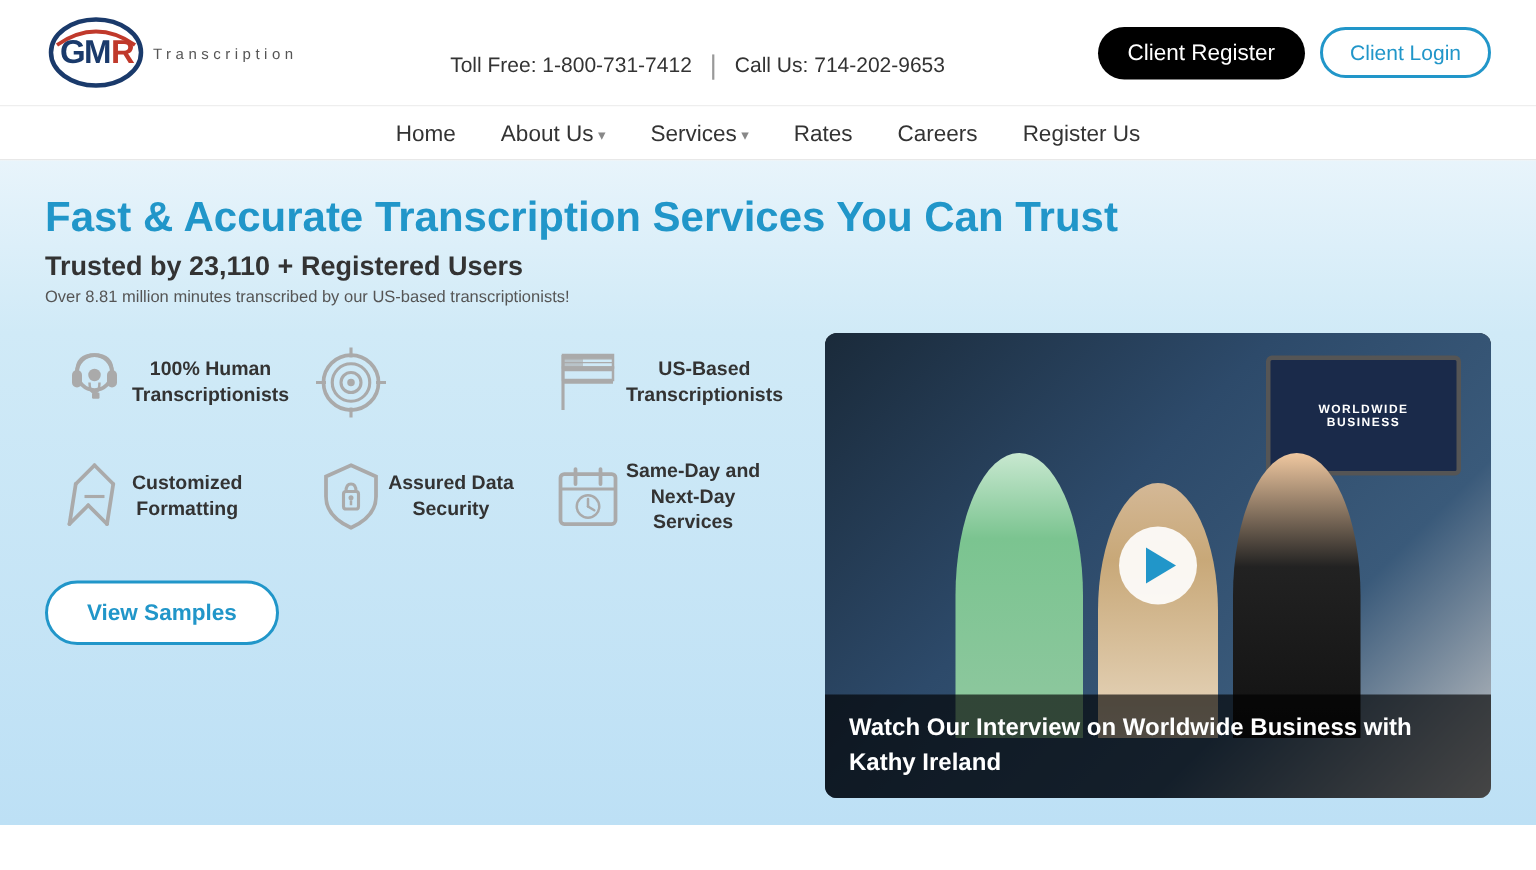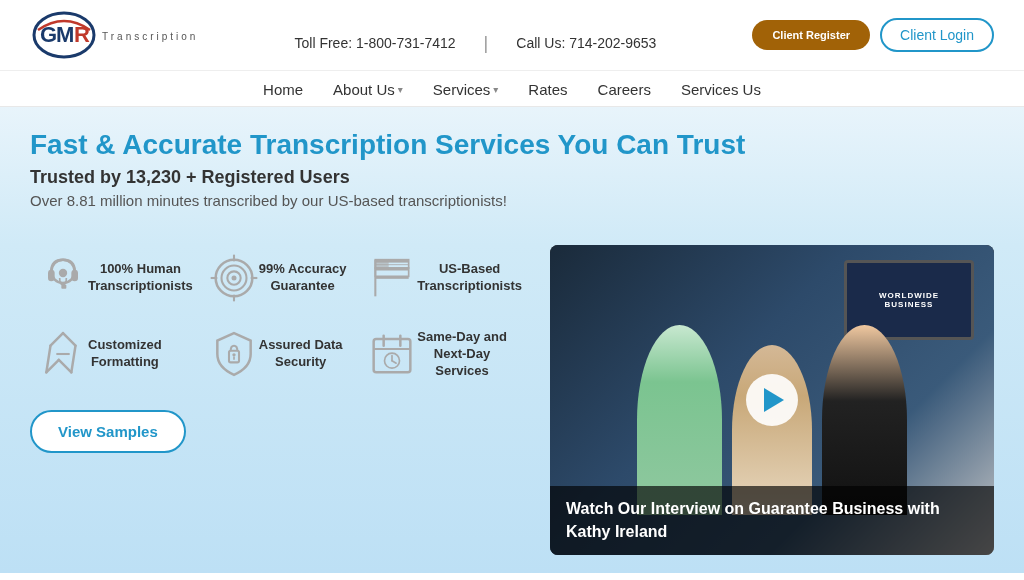--- a/index.html
+++ b/index.html
@@ -18,38 +18,38 @@
       display: flex;
       align-items: center;
     }
     .logo-block { display: flex; flex-direction: column; margin-left: 4px; }
 
     .header-contact {
       font-size: 14px;
       color: #333;
       display: flex;
       align-items: center;
-      gap: 28px;
+      gap: 12px;
       margin-top: 16px;
     }
     .header-contact .divider { color: #999; font-size: 18px; }
 
     .header-buttons {
       display: flex;
       gap: 10px;
       align-items: center;
     }
     .btn-client-register {
-      background: #a16207;
+      background: #000000;
       color: #fff;
       border: none;
       border-radius: 25px;
       padding: 9px 20px;
-      font-size: 11px;
-      font-weight: bold;
+      font-size: 15px;
+      font-weight: normal;
       cursor: pointer;
     }
     .btn-client-login {
       background: #fff;
       color: #2196c9;
       border: 2px solid #2196c9;
       border-radius: 25px;
       padding: 7px 18px;
       font-size: 14px;
       font-weight: normal;
@@ -93,24 +93,23 @@
       margin-bottom: 6px;
     }
     .hero-sub1 {
       font-size: 18px;
       font-weight: bold;
       color: #333;
       text-align: center;
       margin-bottom: 4px;
     }
     .hero-sub2 {
-      font-size: 15px;
+      font-size: 11px;
       color: #555;
       text-align: center;
-      margin-bottom: 18px;
     }
 
     
     .main-content {
       display: flex;
       gap: 0;
       background: linear-gradient(to bottom, #d0eaf7, #bde0f5);
       padding: 0 30px 18px 30px;
     }
 
@@ -312,27 +311,27 @@
     <span>Services</span>
     <span class="nav-chevron">▾</span>
   </a>
   <a class="nav-item">
     <span>Rates</span>
   </a>
   <a class="nav-item">
     <span>Careers</span>
   </a>
   <a class="nav-item">
-    <span>Services Us</span>
+    <span>Register Us</span>
   </a>
 </nav>
 
 <div class="hero-section">
   <h1 class="hero-headline">Fast &amp; Accurate Transcription Services You Can Trust</h1>
-  <p class="hero-sub1">Trusted by 13,230 + Registered Users</p>
+  <p class="hero-sub1">Trusted by 23,110 + Registered Users</p>
   <p class="hero-sub2">Over 8.81 million minutes transcribed by our US-based transcriptionists!</p>
 </div>
 
 <div class="main-content">
 
   <div class="features-area">
     <div class="features-grid">
 
       <div class="feature-item">
         <svg class="icon-svg" viewBox="0 0 60 60">
@@ -351,21 +350,20 @@
         <svg class="icon-svg" viewBox="0 0 60 60">
           <circle cx="30" cy="30" r="22" fill="none" stroke="#aaa" stroke-width="3"></circle>
           <circle cx="30" cy="30" r="15" fill="none" stroke="#aaa" stroke-width="2.5"></circle>
           <circle cx="30" cy="30" r="8" fill="none" stroke="#aaa" stroke-width="2.5"></circle>
           <circle cx="30" cy="30" r="3" fill="#aaa"></circle>
           <line x1="30" y1="2" x2="30" y2="10" stroke="#aaa" stroke-width="2.5"></line>
           <line x1="30" y1="50" x2="30" y2="58" stroke="#aaa" stroke-width="2.5"></line>
           <line x1="2" y1="30" x2="10" y2="30" stroke="#aaa" stroke-width="2.5"></line>
           <line x1="50" y1="30" x2="58" y2="30" stroke="#aaa" stroke-width="2.5"></line>
         </svg>
-        <span class="feature-label">99% Accuracy<br>Guarantee</span>
       </div>
 
       <div class="feature-item">
         <svg class="icon-svg" viewBox="0 0 60 60">
           <rect x="10" y="8" width="40" height="10" fill="none" stroke="#aaa" stroke-width="2"></rect>
           <rect x="10" y="8" width="40" height="3" fill="#aaa"></rect>
           <rect x="10" y="14" width="40" height="4" fill="none"></rect>
           <line x1="10" y1="11" x2="50" y2="11" stroke="#aaa" stroke-width="1"></line>
           <line x1="10" y1="14" x2="50" y2="14" stroke="#aaa" stroke-width="1"></line>
           <rect x="10" y="18" width="40" height="10" fill="none" stroke="#aaa" stroke-width="2"></rect>
@@ -432,18 +430,18 @@
         <div class="person person-1" style="background: linear-gradient(to bottom, #c8e8d0 0%, #7bc490 30%, #90c8a0 100%);"></div>
         <div class="person person-2" style="background: linear-gradient(to bottom, #d4b896 0%, #c8a878 30%, #e8d8c0 100%);"></div>
         <div class="person person-3" style="background: linear-gradient(to bottom, #f0c8a0 0%, #222 40%, #111 100%);"></div>
       </div>
 
       <div class="play-button">
         <div class="play-triangle"></div>
       </div>
 
       <div class="video-caption">
-        <span class="video-caption-text">Watch Our Interview on Guarantee Business with Kathy Ireland</span>
+        <span class="video-caption-text">Watch Our Interview on Worldwide Business with Kathy Ireland</span>
       </div>
     </div>
   </div>
 
 </div>
 
 </body></html>

